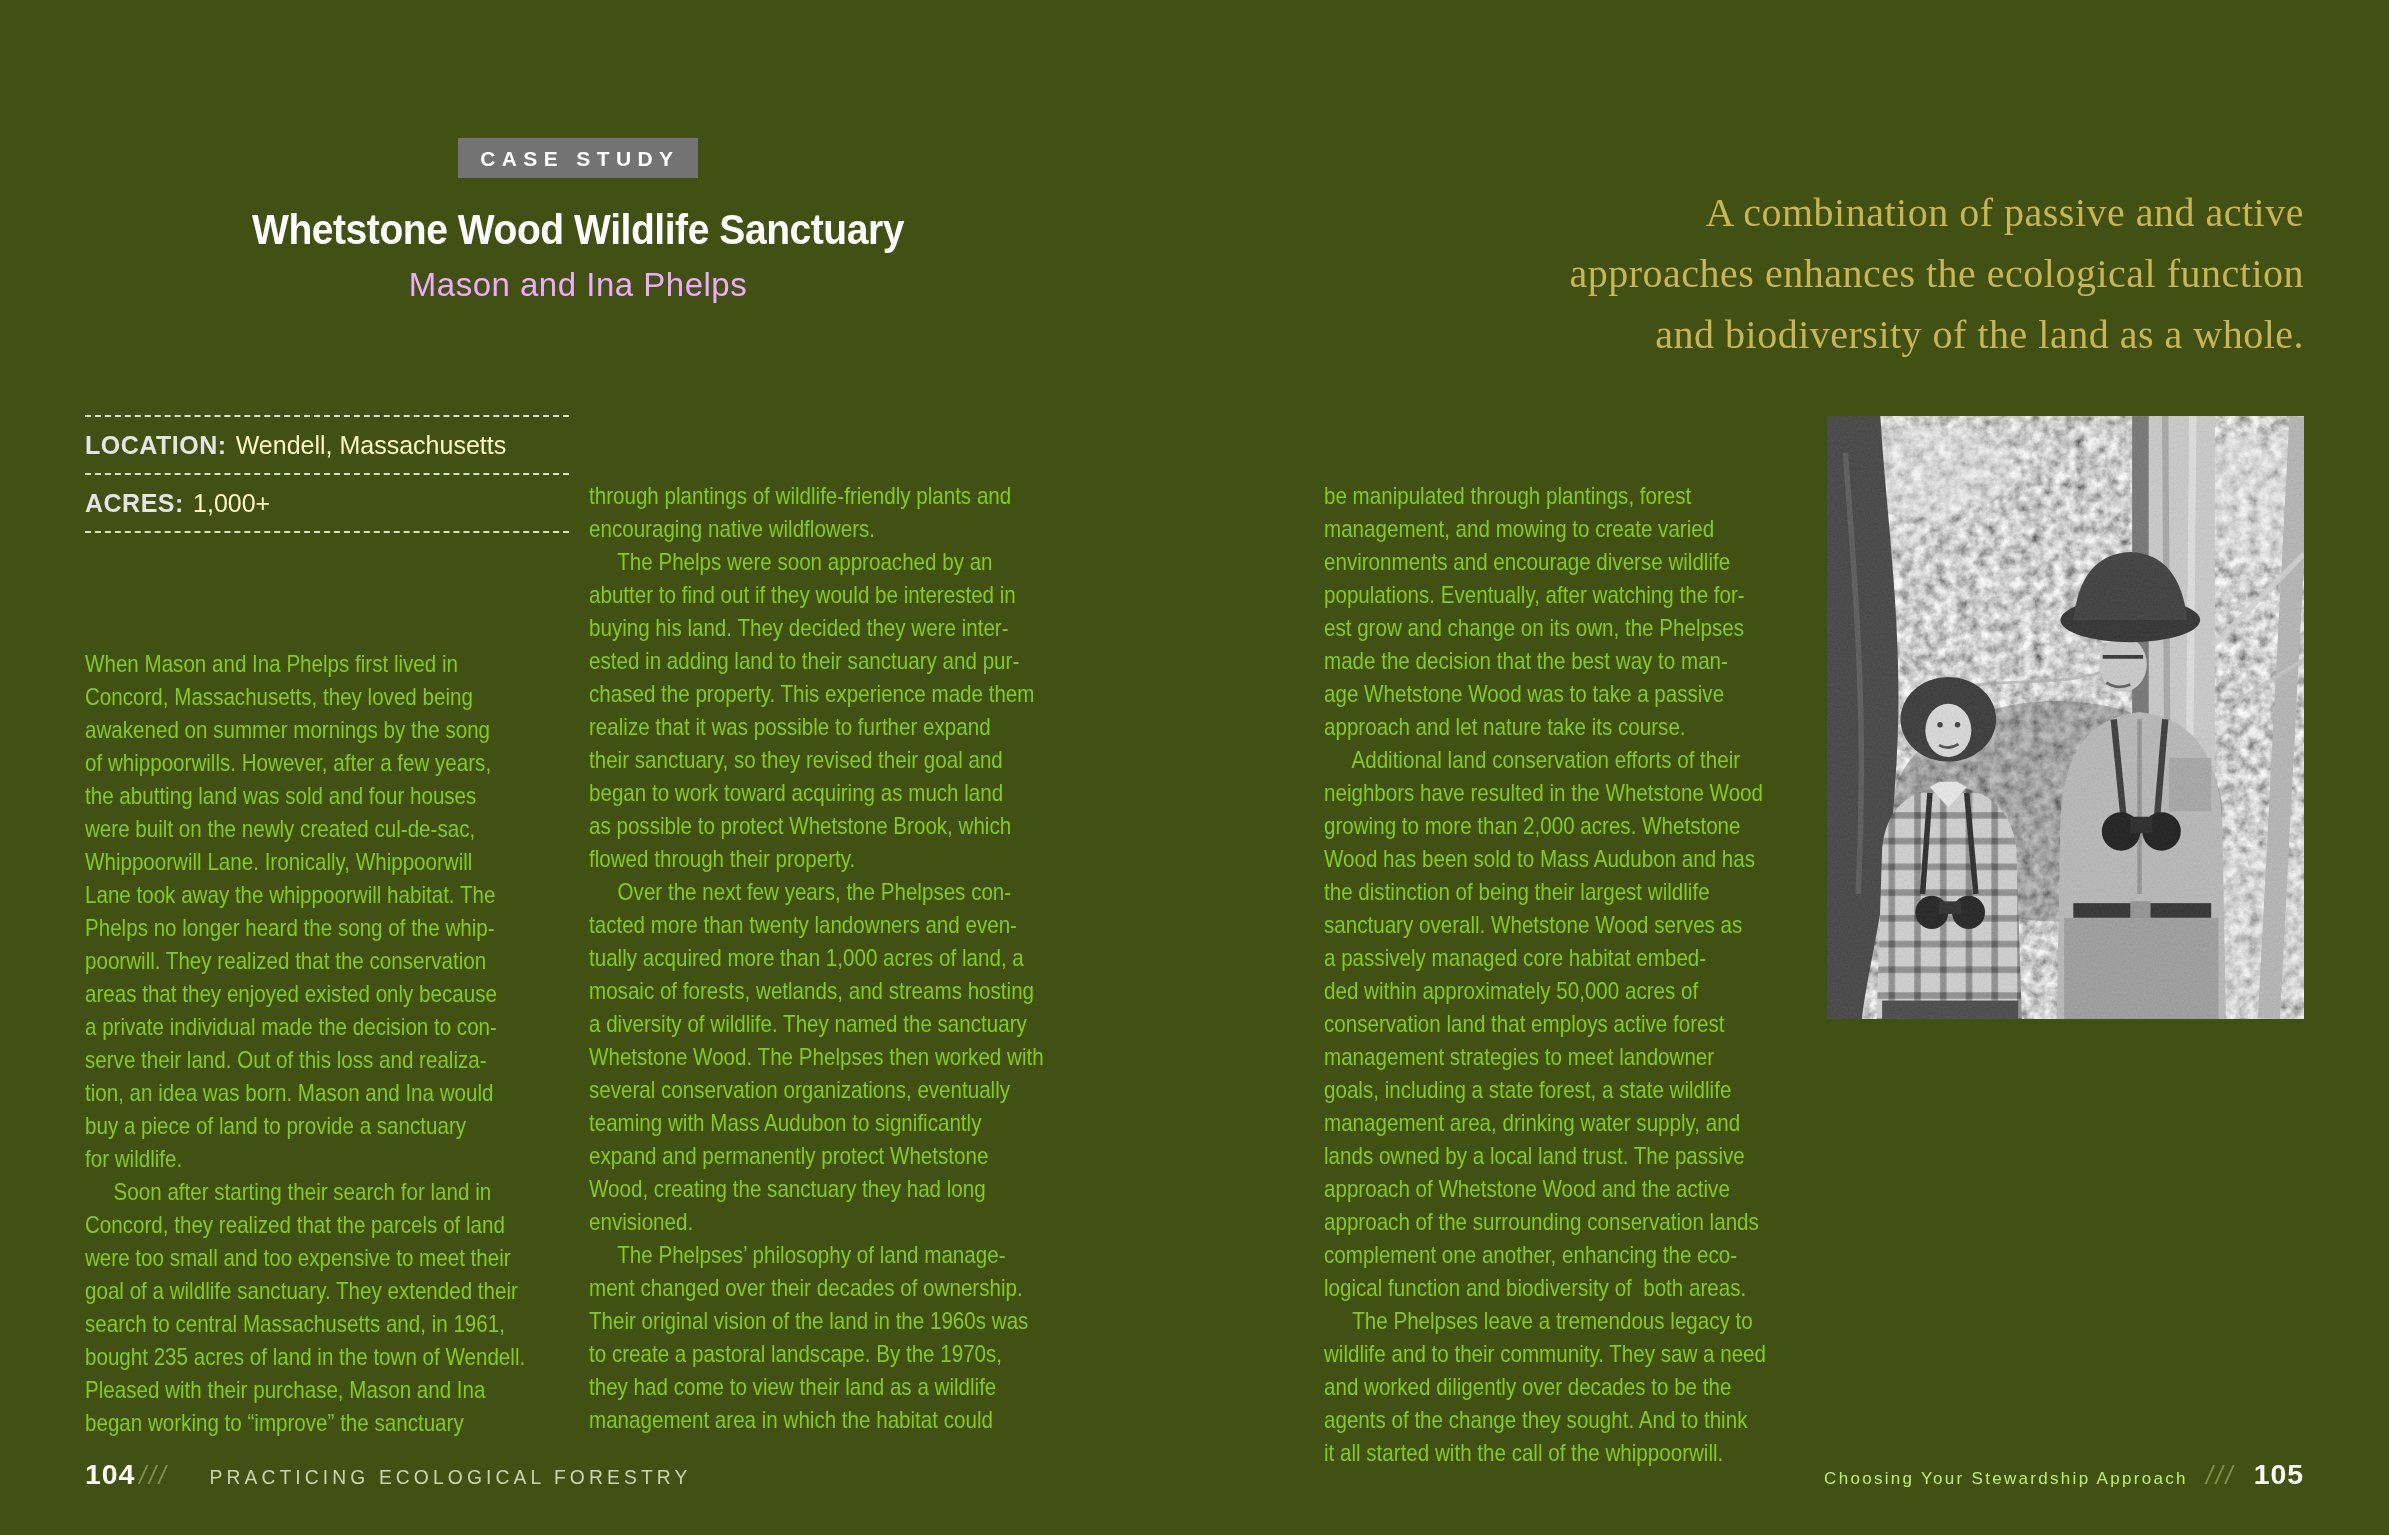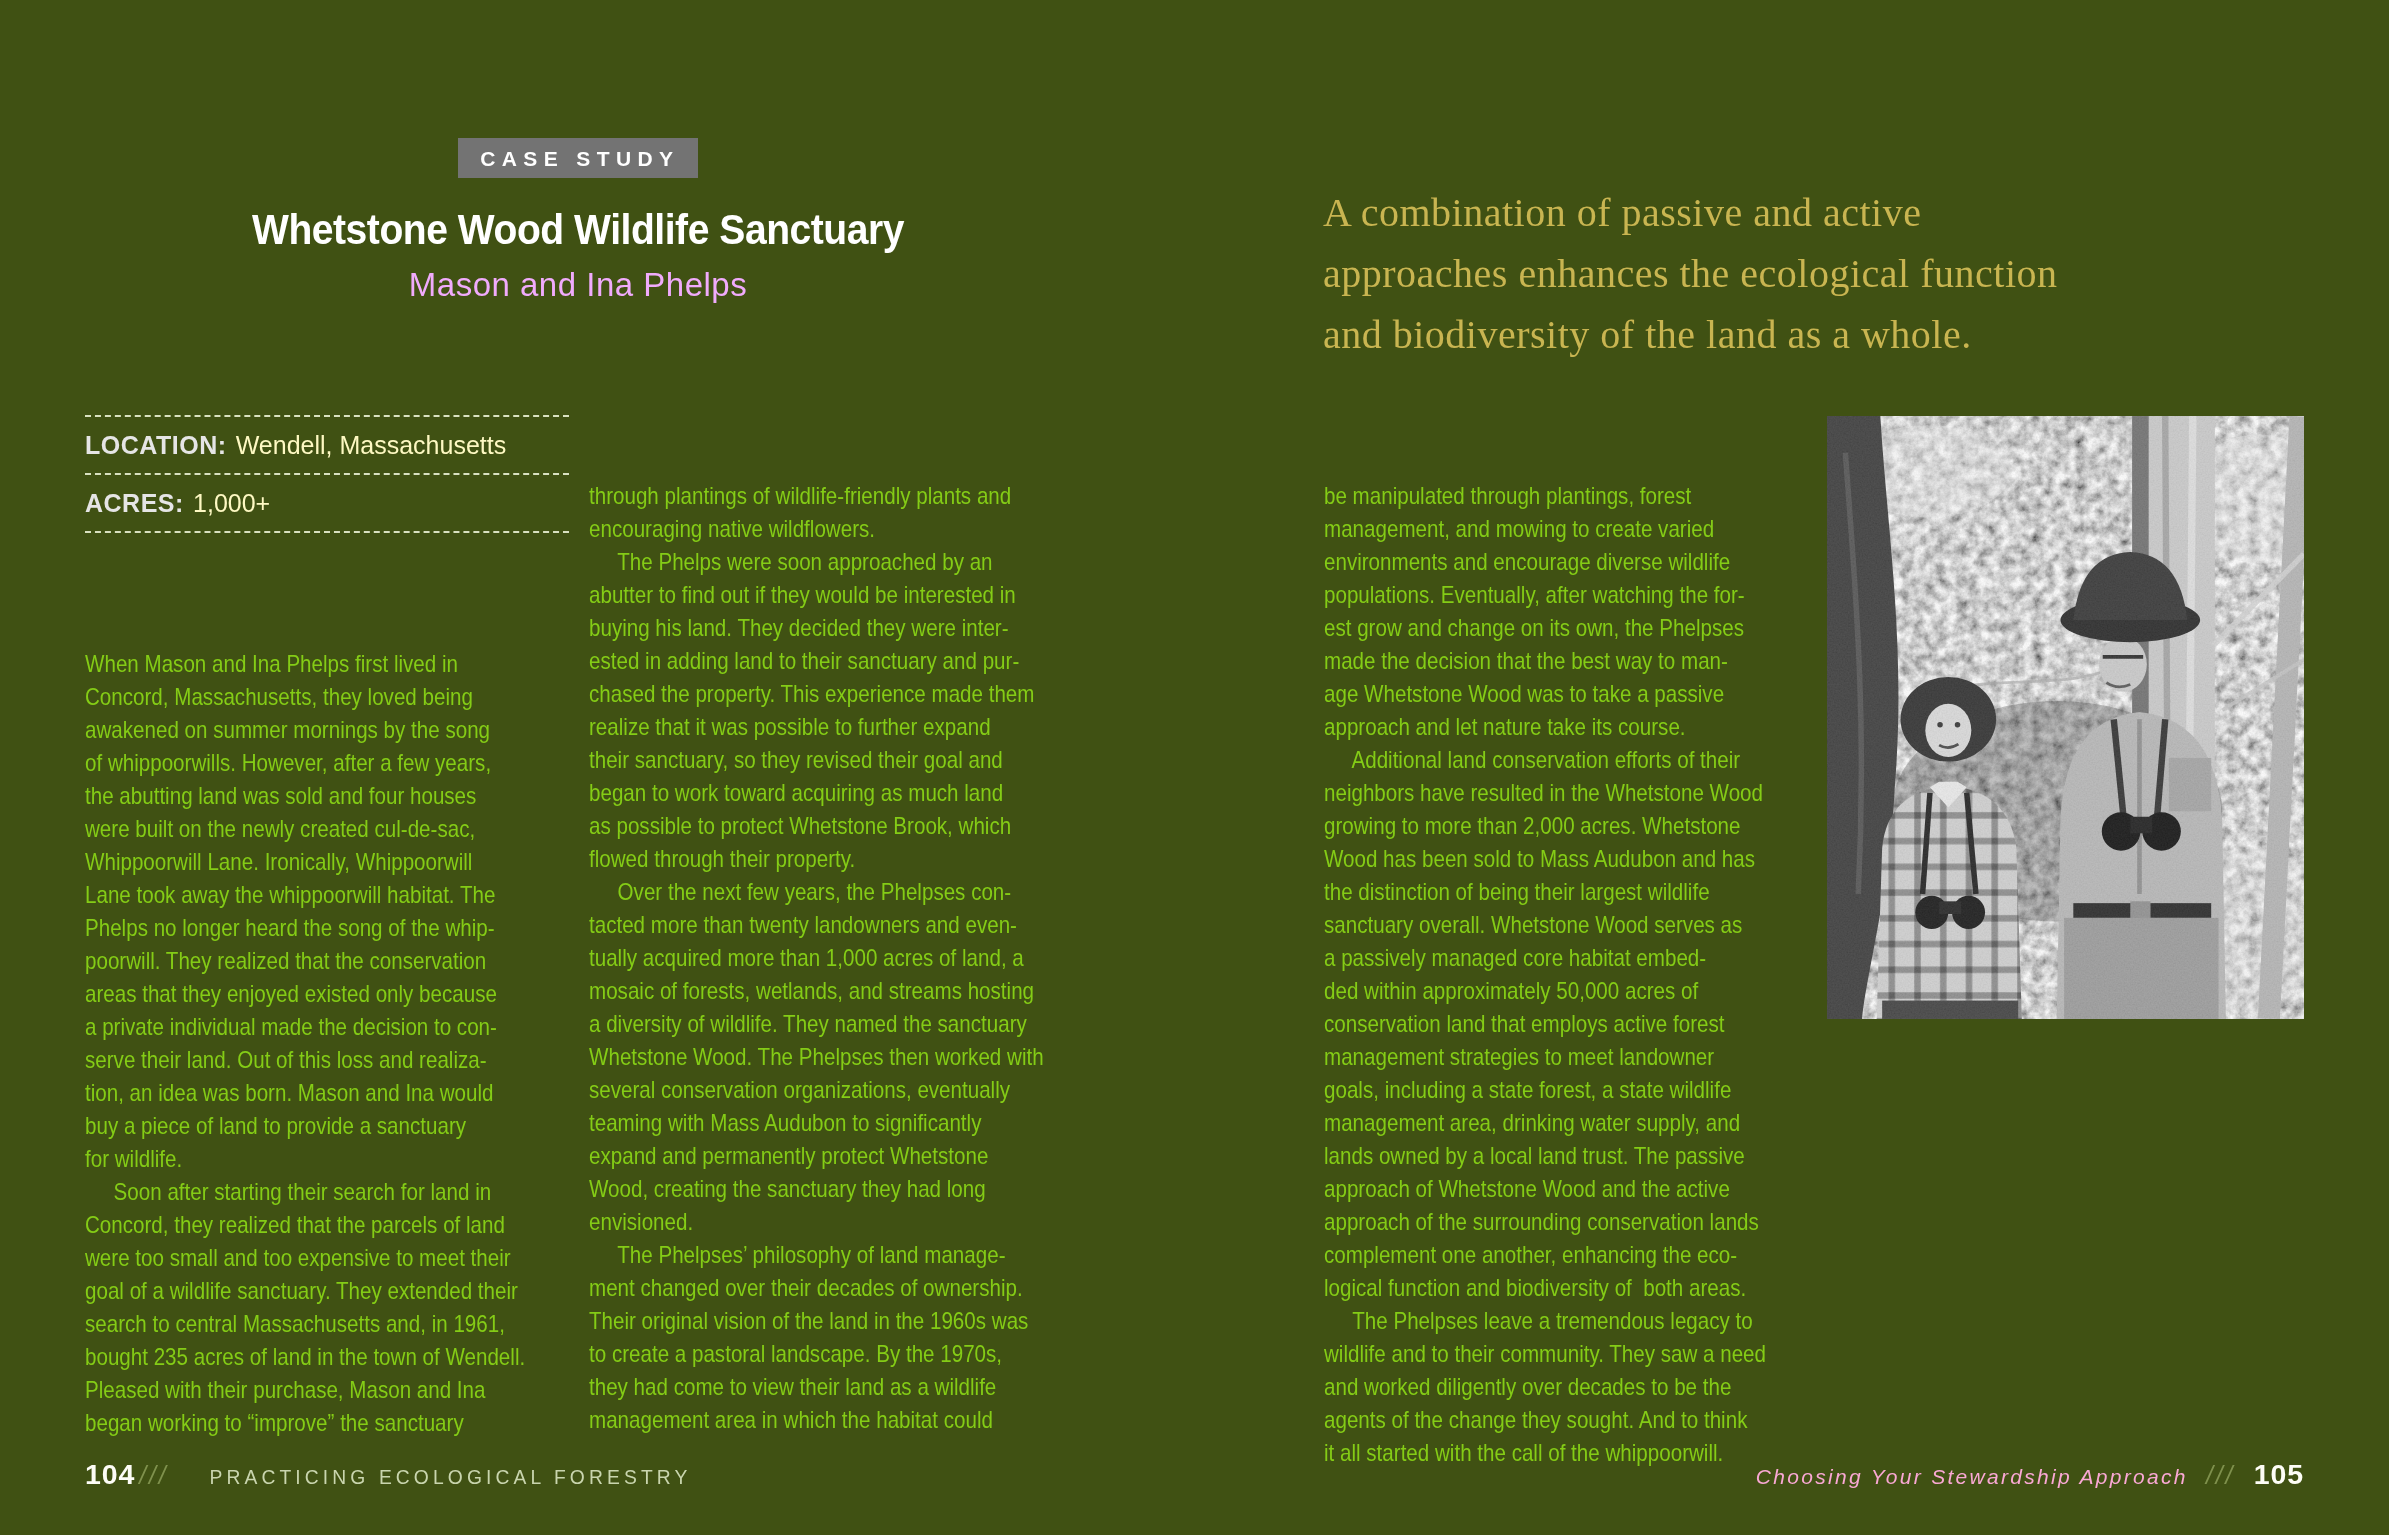--- a/index.html
+++ b/index.html
@@ -25,21 +25,21 @@
   .subtitle {
     margin:11px 0 0 0; color:#f0abfc; font-size:33px; font-weight:normal;
     letter-spacing:0.5px; line-height:1.2;
   }
 
   
   .quote {
     position:absolute; left:1323px; top:182px; width:981px;
     font-family:"Liberation Serif", serif;
     font-size:40px; line-height:61px; color:#c9b551;
-    text-align:left; white-space:pre-line; letter-spacing:0.5px;
+    text-align:right; white-space:pre-line; letter-spacing:0.5px;
   }
 
   
   .meta { position:absolute; left:85px; top:415px; width:484px; }
   .dashline { border-top:2.8px dashed #e6eecf; height:0; opacity:0.92; }
   .meta-row { height:56px; display:flex; align-items:center; gap:9.2px; }
   .meta-label { color:#e5e5e5; font-weight:bold; font-size:25px; letter-spacing:0.5px; }
   .meta-value { color:#fef9c3; font-size:25px; }
 
   
@@ -58,21 +58,21 @@
     overflow:hidden; background:#7a7a7a;
   }
   .photo svg { display:block; }
 
   
   .footer-left  { position:absolute; left:85px;  top:1458px; display:flex; align-items:baseline; gap:4px; }
   .footer-right { position:absolute; right:85px; top:1458px; display:flex; align-items:baseline; gap:18.4px; }
   .page-num { color:#fdfdf6; font-size:28.5px; font-weight:bold; letter-spacing:0.9px; }
   .slashes  { color:#7f914d; font-size:25px; font-style:italic; letter-spacing:2.8px; }
   .footer-label-left  { color:#c9d5ae; font-size:19.3px; letter-spacing:4.1px;margin-left:37px; }
-  .footer-label-right { color:#f9a8d4; font-size:21px; letter-spacing:2.3px;font-style:italic; }
+  .footer-label-right { color:#bef264; font-size:17px; letter-spacing:2.3px; }
 </style>
 </head>
 <body>
 
 <div class="spread">
 
   <div class="header">
     <span class="badge">CASE STUDY</span>
     <h1 class="title">Whetstone Wood Wildlife Sanctuary</h1>
     <div class="subtitle">Mason and Ina Phelps</div>

